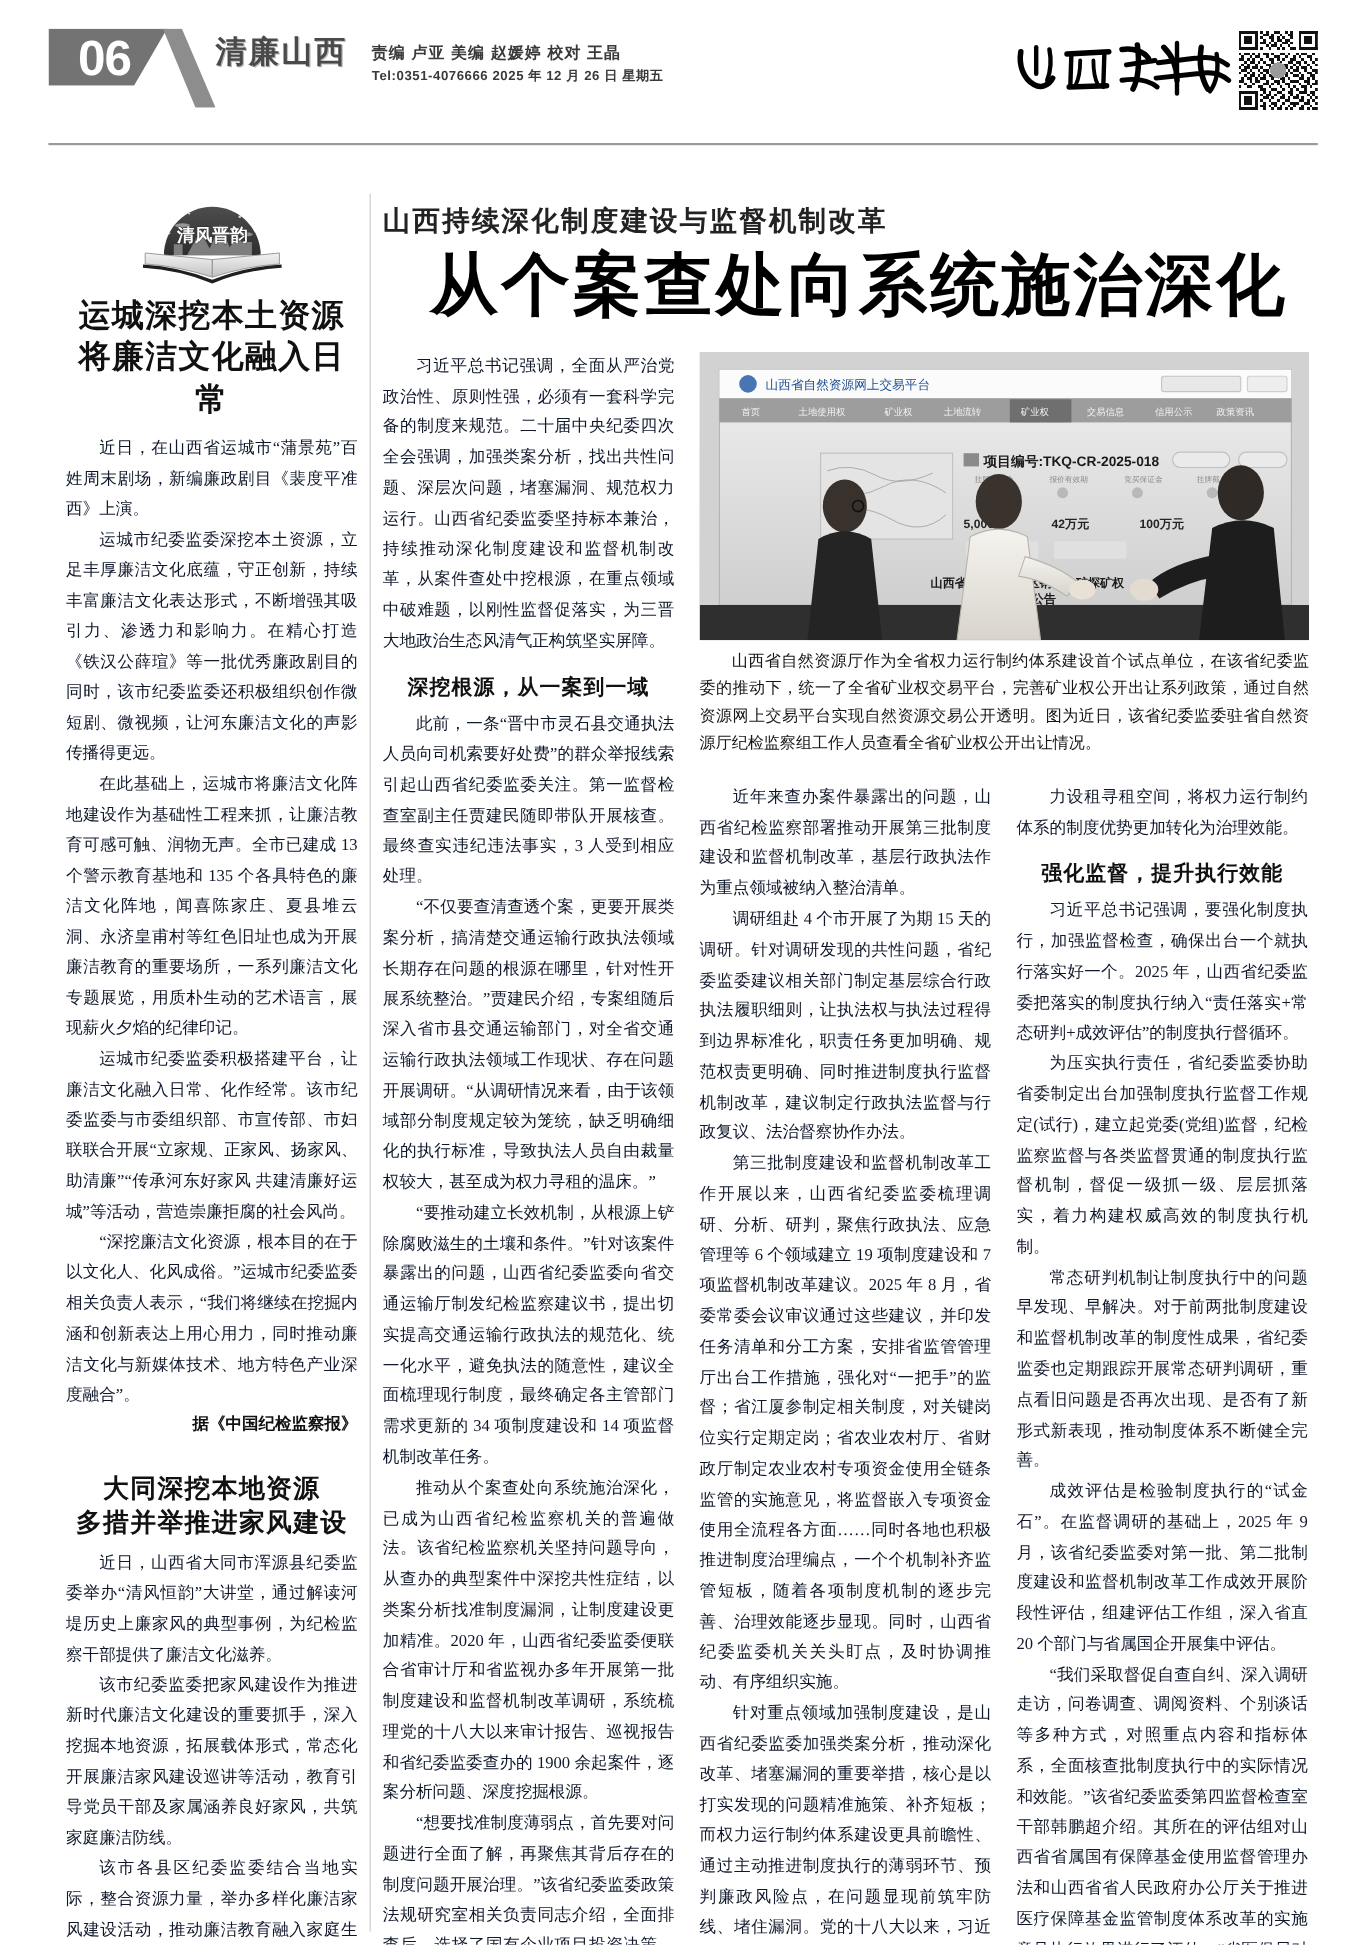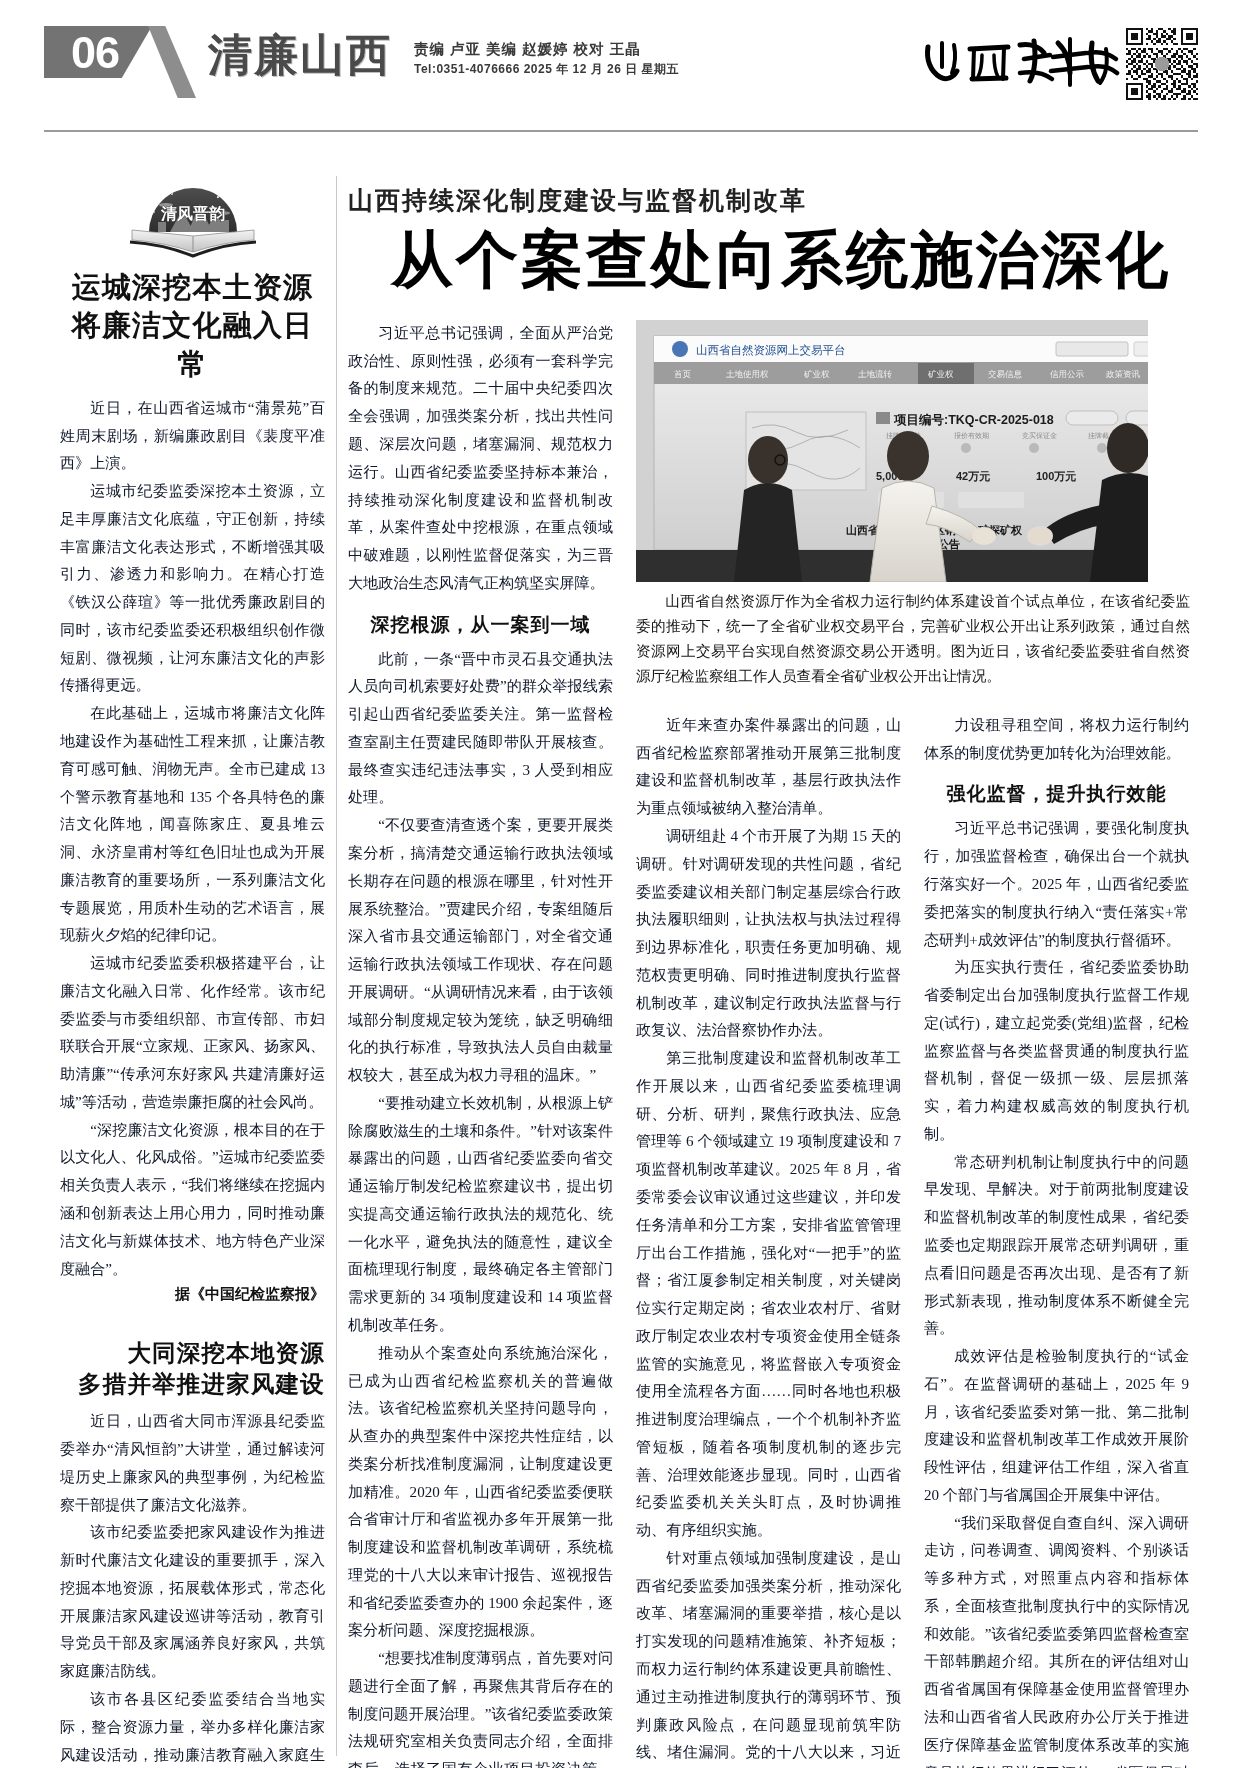--- a/index.html
+++ b/index.html
@@ -23,22 +23,22 @@
     font-weight:700;font-size:45px;letter-spacing:-1px;line-height:1;
     margin-left:-6px;
   }
   .pn-wrap{position:relative;width:152px;height:72px;}
   .pn-wrap:after{
     content:"";position:absolute;left:104px;top:0;width:48px;height:72px;
     background:#8d8d8d;clip-path:polygon(0 0,36% 0,100% 100%,62% 100%);
   }
   .section-title{
     font-family:"Liberation Serif","DejaVu Serif",serif;
-    font-weight:700;font-size:44px;letter-spacing:2px;
-    color:#4a4a4a;margin-left:12px;margin-top:8px;line-height:1;
+    font-weight:700;font-size:28px;letter-spacing:2px;
+    color:#4a4a4a;margin-top:8px;line-height:1;
     text-shadow:1px 1px 0 #bdbdbd;
   }
   .credits{
     margin-left:22px;margin-top:12px;
     font-family:"Liberation Sans","DejaVu Sans",sans-serif;
     color:#3a3a3a;
   }
   .credits .line1{font-size:14.5px;font-weight:700;letter-spacing:1px;line-height:1.55;}
   .credits .line2{font-size:12px;font-weight:700;letter-spacing:0.5px;line-height:1.65;}
   .mh-right{position:absolute;right:0;top:2px;display:flex;align-items:center;gap:6px;}
@@ -57,21 +57,21 @@
 
   .badge-wrap{width:265px;display:flex;justify-content:center;margin-top:6px;}
   .badge{width:170px;height:82px;}
 
   .side-head{
     text-align:center;font-family:"Liberation Sans","DejaVu Sans",sans-serif;
     font-weight:700;font-size:29px;line-height:1.32;color:#111;
     letter-spacing:1.2px;margin-top:4px;
   }
   .side-head2{
-    text-align:right;font-family:"Liberation Sans","DejaVu Sans",sans-serif;
+    text-align:center;font-family:"Liberation Sans","DejaVu Sans",sans-serif;
     font-weight:700;font-size:23.5px;line-height:1.32;color:#111;
     letter-spacing:1.2px;margin-top:34px;margin-bottom:8px;
   }
   .bodytext{
     font-family:"Liberation Serif","DejaVu Serif",serif;
     font-size:15.1px;line-height:1.84;color:#0f172a;
     text-align:justify;text-justify:inter-ideograph;
     text-indent:2em;margin:0 0 0 0;
   }
   .bodytext.first{margin-top:12px;}
@@ -97,21 +97,21 @@
   .mcol.c1{left:0;}
 
   .subhead{
     text-align:center;font-family:"Liberation Sans","DejaVu Sans",sans-serif;
     font-weight:700;font-size:19px;letter-spacing:1px;color:#111;
     margin:14px 0 8px 0;
   }
 
   .photo-block{position:absolute;left:288px;top:0;width:554px;}
   .photo{
-    width:512px;height:262px;position:relative;overflow:hidden;
+    width:554px;height:262px;position:relative;overflow:hidden;
     background:linear-gradient(#d7d7d7,#bdbdbd);
   }
   .caption{
     font-family:"Liberation Sans","DejaVu Sans",sans-serif;
     font-size:14.6px;line-height:1.72;color:#151515;text-align:justify;
     text-indent:2em;margin-top:7px;
   }
 
   .flow-under{position:absolute;top:392px;left:288px;width:554px;}
   .flow-col{width:265px;position:absolute;top:0;}

